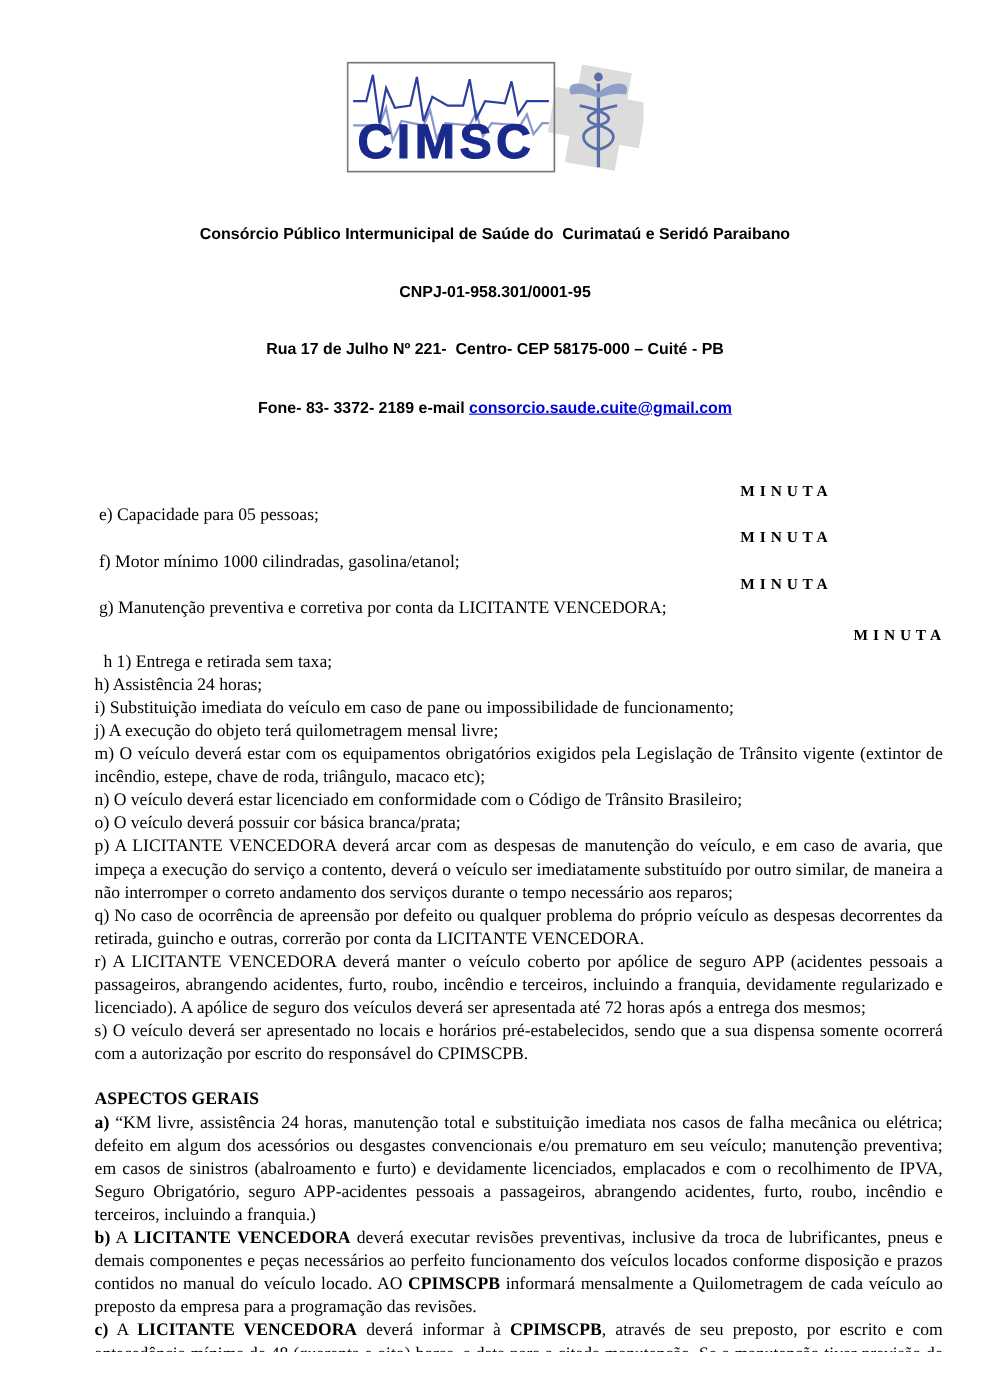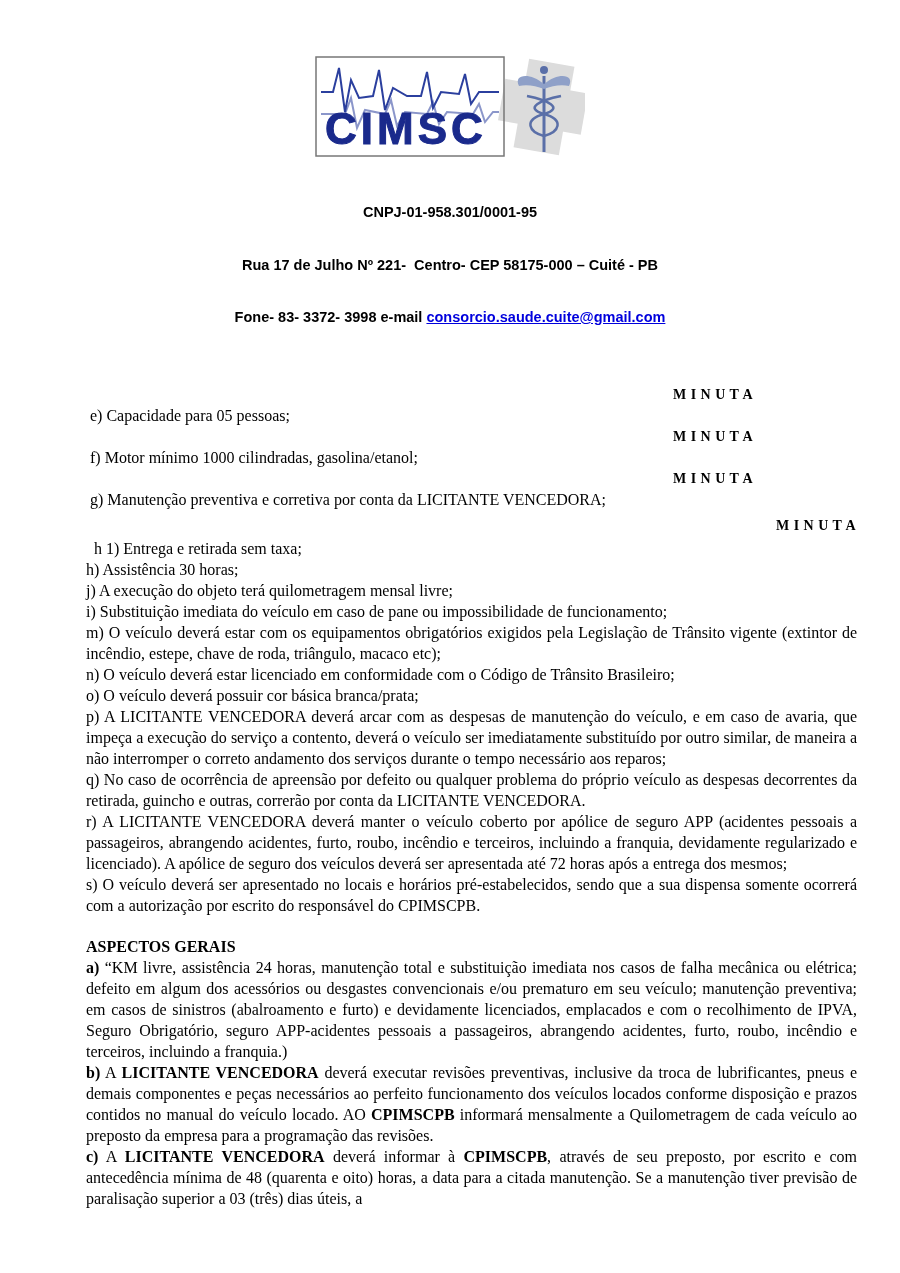--- a/index.html
+++ b/index.html
@@ -58,37 +58,38 @@
         <circle cx="229" cy="16" r="4" fill="#5a6fa8" stroke="none"></circle>
         <path d="M229,30 C215,18 198,20 204,32 C212,30 221,32 229,35" fill="#8fa0c8" stroke="none"></path>
         <path d="M229,30 C243,18 260,20 254,32 C246,30 237,32 229,35" fill="#8fa0c8" stroke="none"></path>
         <path d="M212,42 C232,46 250,54 229,60 C208,66 214,78 229,82" stroke-width="2.5"></path>
         <path d="M246,42 C226,46 208,54 229,60 C250,66 244,78 229,82" stroke-width="2.5"></path>
       </g>
     </svg>
   </div>
 
   <div class="hdr">
+    <div>Consórcio Público Intermunicipal de Saúde do  Curimataú e Seridó Paraibano</div>
     <div>CNPJ-01-958.301/0001-95</div>
     <div>Rua 17 de Julho Nº 221-  Centro- CEP 58175-000 – Cuité - PB</div>
-    <div><span>Fone- 83- 3372- 3998 e-mail </span><a href="#" class="email">consorcio.saude.cuite@gmail.com</a></div>
+    <div><span>Fone- 83- 3372- 2189 e-mail </span><a href="#" class="email">consorcio.saude.cuite@gmail.com</a></div>
   </div>
 
   <div class="doc-body">
       <div class="blk minuta"><span>M I N U T A</span></div>
       <div class="blk item"><span> e) Capacidade para 05 pessoas;</span></div>
       <div class="blk minuta"><span>M I N U T A</span></div>
       <div class="blk item"><span> f) Motor mínimo 1000 cilindradas, gasolina/etanol;</span></div>
       <div class="blk minuta"><span>M I N U T A</span></div>
       <div class="blk item"><span> g) Manutenção preventiva e corretiva por conta da LICITANTE VENCEDORA;</span></div>
       <div class="blk minuta2"><span>M I N U T A</span></div>
       <div class="blk item"><span>  h 1) Entrega e retirada sem taxa;</span></div>
-      <div class="blk item"><span>h) Assistência 30 horas;</span></div>
+      <div class="blk item"><span>h) Assistência 24 horas;</span></div>
+      <div class="blk item"><span>i) Substituição imediata do veículo em caso de pane ou impossibilidade de funcionamento;</span></div>
       <div class="blk item"><span>j) A execução do objeto terá quilometragem mensal livre;</span></div>
-      <div class="blk item"><span>i) Substituição imediata do veículo em caso de pane ou impossibilidade de funcionamento;</span></div>
       <div class="blk para"><span>m) O veículo deverá estar com os equipamentos obrigatórios exigidos pela Legislação de Trânsito vigente (extintor de incêndio, estepe, chave de roda, triângulo, macaco etc);</span></div>
       <div class="blk item"><span>n) O veículo deverá estar licenciado em conformidade com o Código de Trânsito Brasileiro;</span></div>
       <div class="blk item"><span>o) O veículo deverá possuir cor básica branca/prata;</span></div>
       <div class="blk para"><span>p) A LICITANTE VENCEDORA deverá arcar com as despesas de manutenção do veículo, e em caso de avaria, que impeça a execução do serviço a contento, deverá o veículo ser imediatamente substituído por outro similar, de maneira a não interromper o correto andamento dos serviços durante o tempo necessário aos reparos;</span></div>
       <div class="blk para"><span>q) No caso de ocorrência de apreensão por defeito ou qualquer problema do próprio veículo as despesas decorrentes da retirada, guincho e outras, correrão por conta da LICITANTE VENCEDORA.</span></div>
       <div class="blk para"><span>r) A LICITANTE VENCEDORA deverá manter o veículo coberto por apólice de seguro APP (acidentes pessoais a passageiros, abrangendo acidentes, furto, roubo, incêndio e terceiros, incluindo a franquia, devidamente regularizado e licenciado). A apólice de seguro dos veículos deverá ser apresentada até 72 horas após a entrega dos mesmos;</span></div>
       <div class="blk para"><span>s) O veículo deverá ser apresentado no locais e horários pré-estabelecidos, sendo que a sua dispensa somente ocorrerá com a autorização por escrito do responsável do CPIMSCPB.</span></div>
       <div class="blk spacer"></div>
       <div class="blk heading"><span>ASPECTOS GERAIS</span></div>
       <div class="blk rich"><span class="b">a) </span><span>“KM livre, assistência 24 horas, manutenção total e substituição imediata nos casos de falha mecânica ou elétrica; defeito em algum dos acessórios ou desgastes convencionais e/ou prematuro em seu veículo; manutenção preventiva; em casos de sinistros (abalroamento e furto) e devidamente licenciados, emplacados e com o recolhimento de IPVA, Seguro Obrigatório, seguro APP-acidentes pessoais a passageiros, abrangendo acidentes, furto, roubo, incêndio e terceiros, incluindo a franquia.)</span></div>

